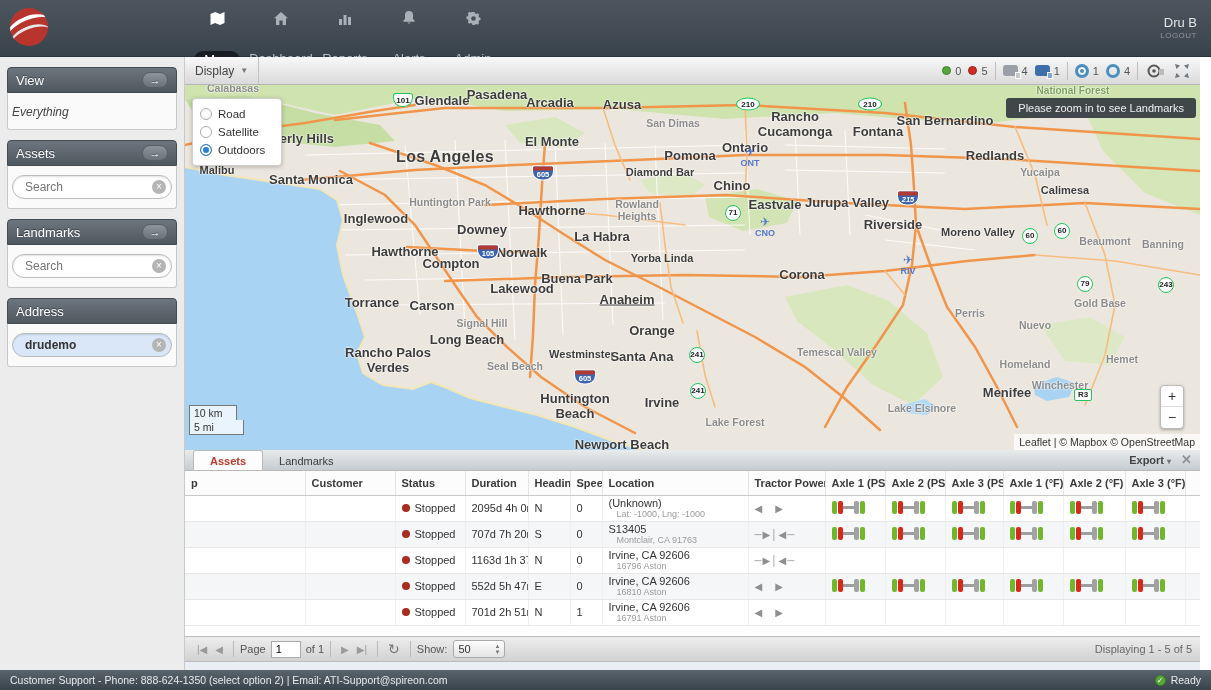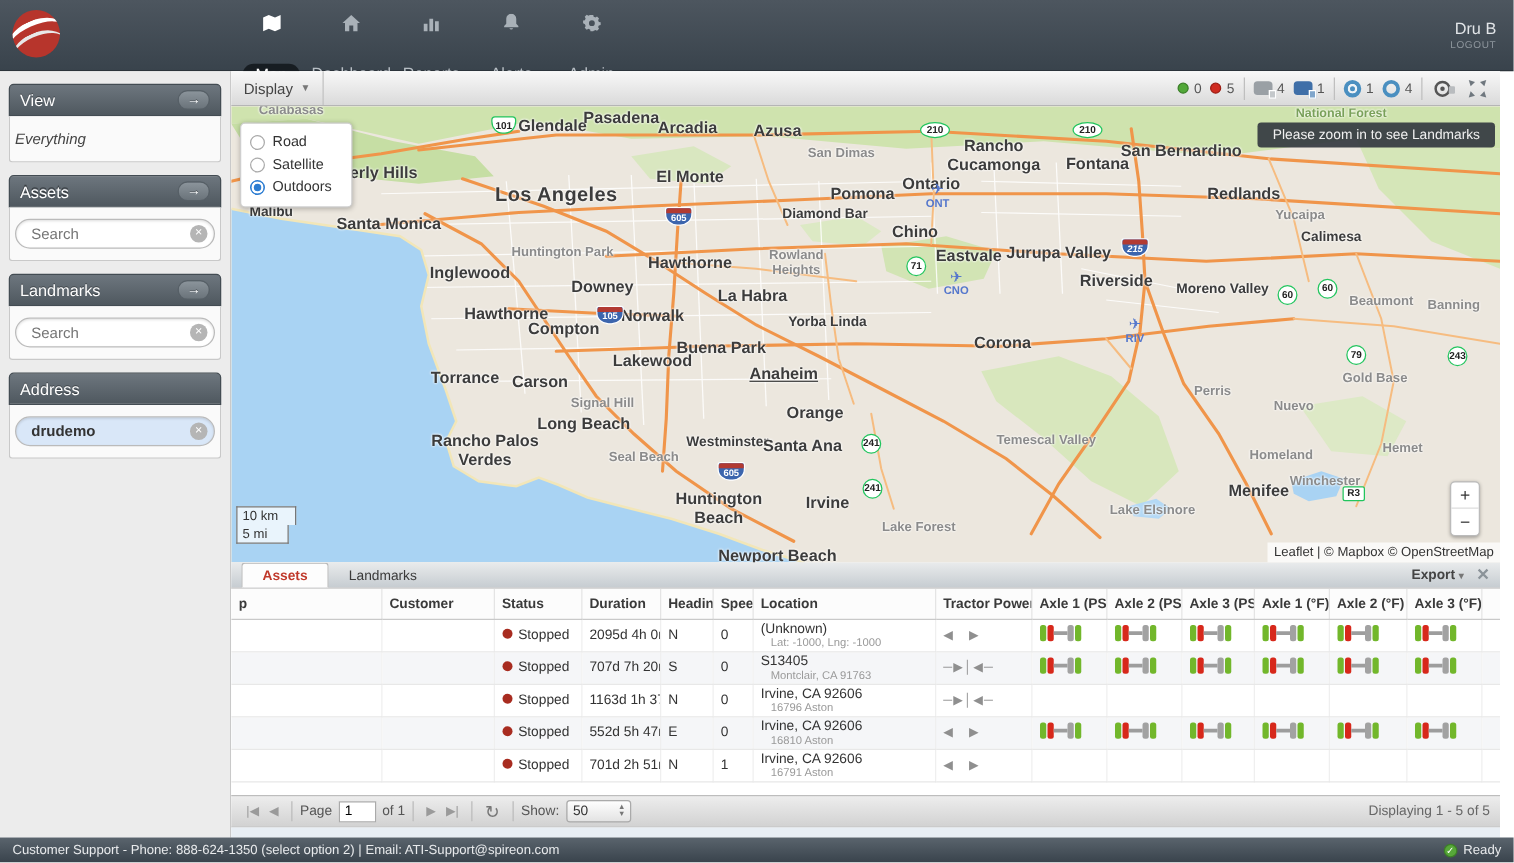--- a/index.html
+++ b/index.html
@@ -102,21 +102,21 @@
 
   .maptooltip { position:absolute; right:4px; top:13px; background:rgba(52,58,64,.92); color:#f0f0f0; font-size:11px;
     padding:4px 12px; border-radius:3px; z-index:20; }
   .zoomctl { position:absolute; right:16px; top:300px; width:24px; background:#fff; border:1px solid #bbb; border-radius:4px;
     box-shadow:0 1px 3px rgba(0,0,0,.3); z-index:20; }
   .zoomctl div { height:21px; text-align:center; font-size:14px; color:#333; line-height:20px; cursor:pointer; }
   .zoomctl div:first-child { border-bottom:1px solid #ddd; }
   .scale { position:absolute; left:4px; top:320px; z-index:20; font-size:10.5px; color:#333; }
   .scale .bar { background:rgba(255,255,255,.75); border:1px solid #777; border-top:none; padding:1px 4px 1px 4px; }
   .scale .bar.km { width:48px; border-bottom:none; border-top:1px solid #777; }
-  .scale .bar.mi { width:42px; }
+  .scale .bar.mi { width:55px; }
   .attrib { position:absolute; right:0; bottom:0; background:rgba(255,255,255,.75); font-size:10.5px; color:#333; padding:2px 5px; z-index:20; }
 
   
   .gridtabs { position:absolute; left:0; top:393px; width:1015px; height:21px;
     background:linear-gradient(#e9ebec,#c6ccd1); border-bottom:1px solid #b9b9b9; display:flex; align-items:flex-end; }
   .tab { font-size:11px; padding:4px 16px 3px; color:#3a3a3a; cursor:pointer; }
   .tab.active { background:#fdfdfd; color:#c0392b; font-weight:bold; border:1px solid #b9b9b9; border-bottom:none; border-radius:3px 3px 0 0; margin-left:8px; }
   .exportbox { margin-left:auto; display:flex; align-items:center; gap:10px; padding-right:8px; margin-bottom:3px; }
   .exportbtn { font-size:11px; color:#444; font-weight:bold; cursor:pointer; }
   .exportbtn .caret { font-size:8px; color:#777; }

